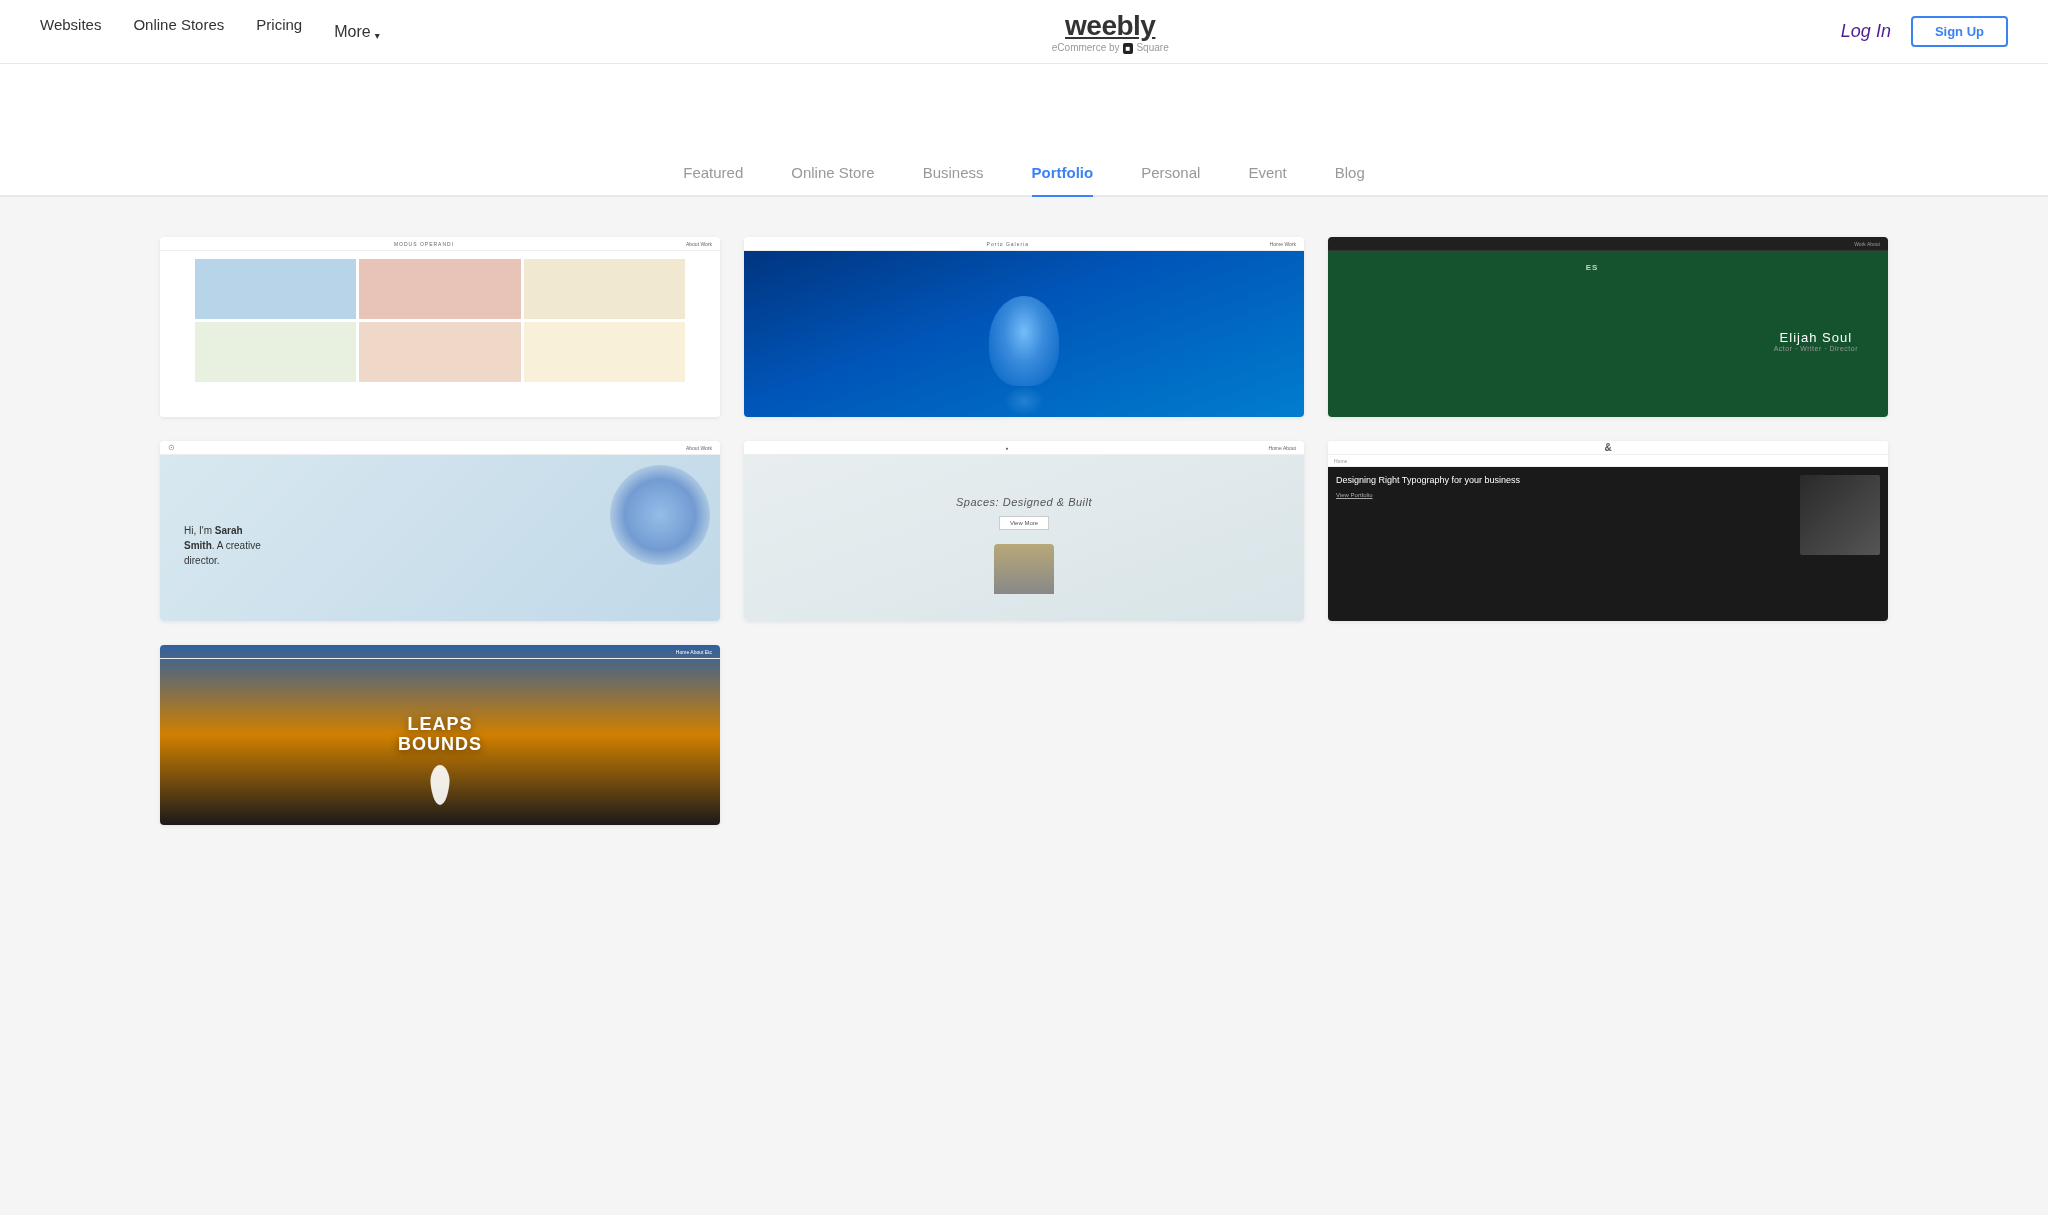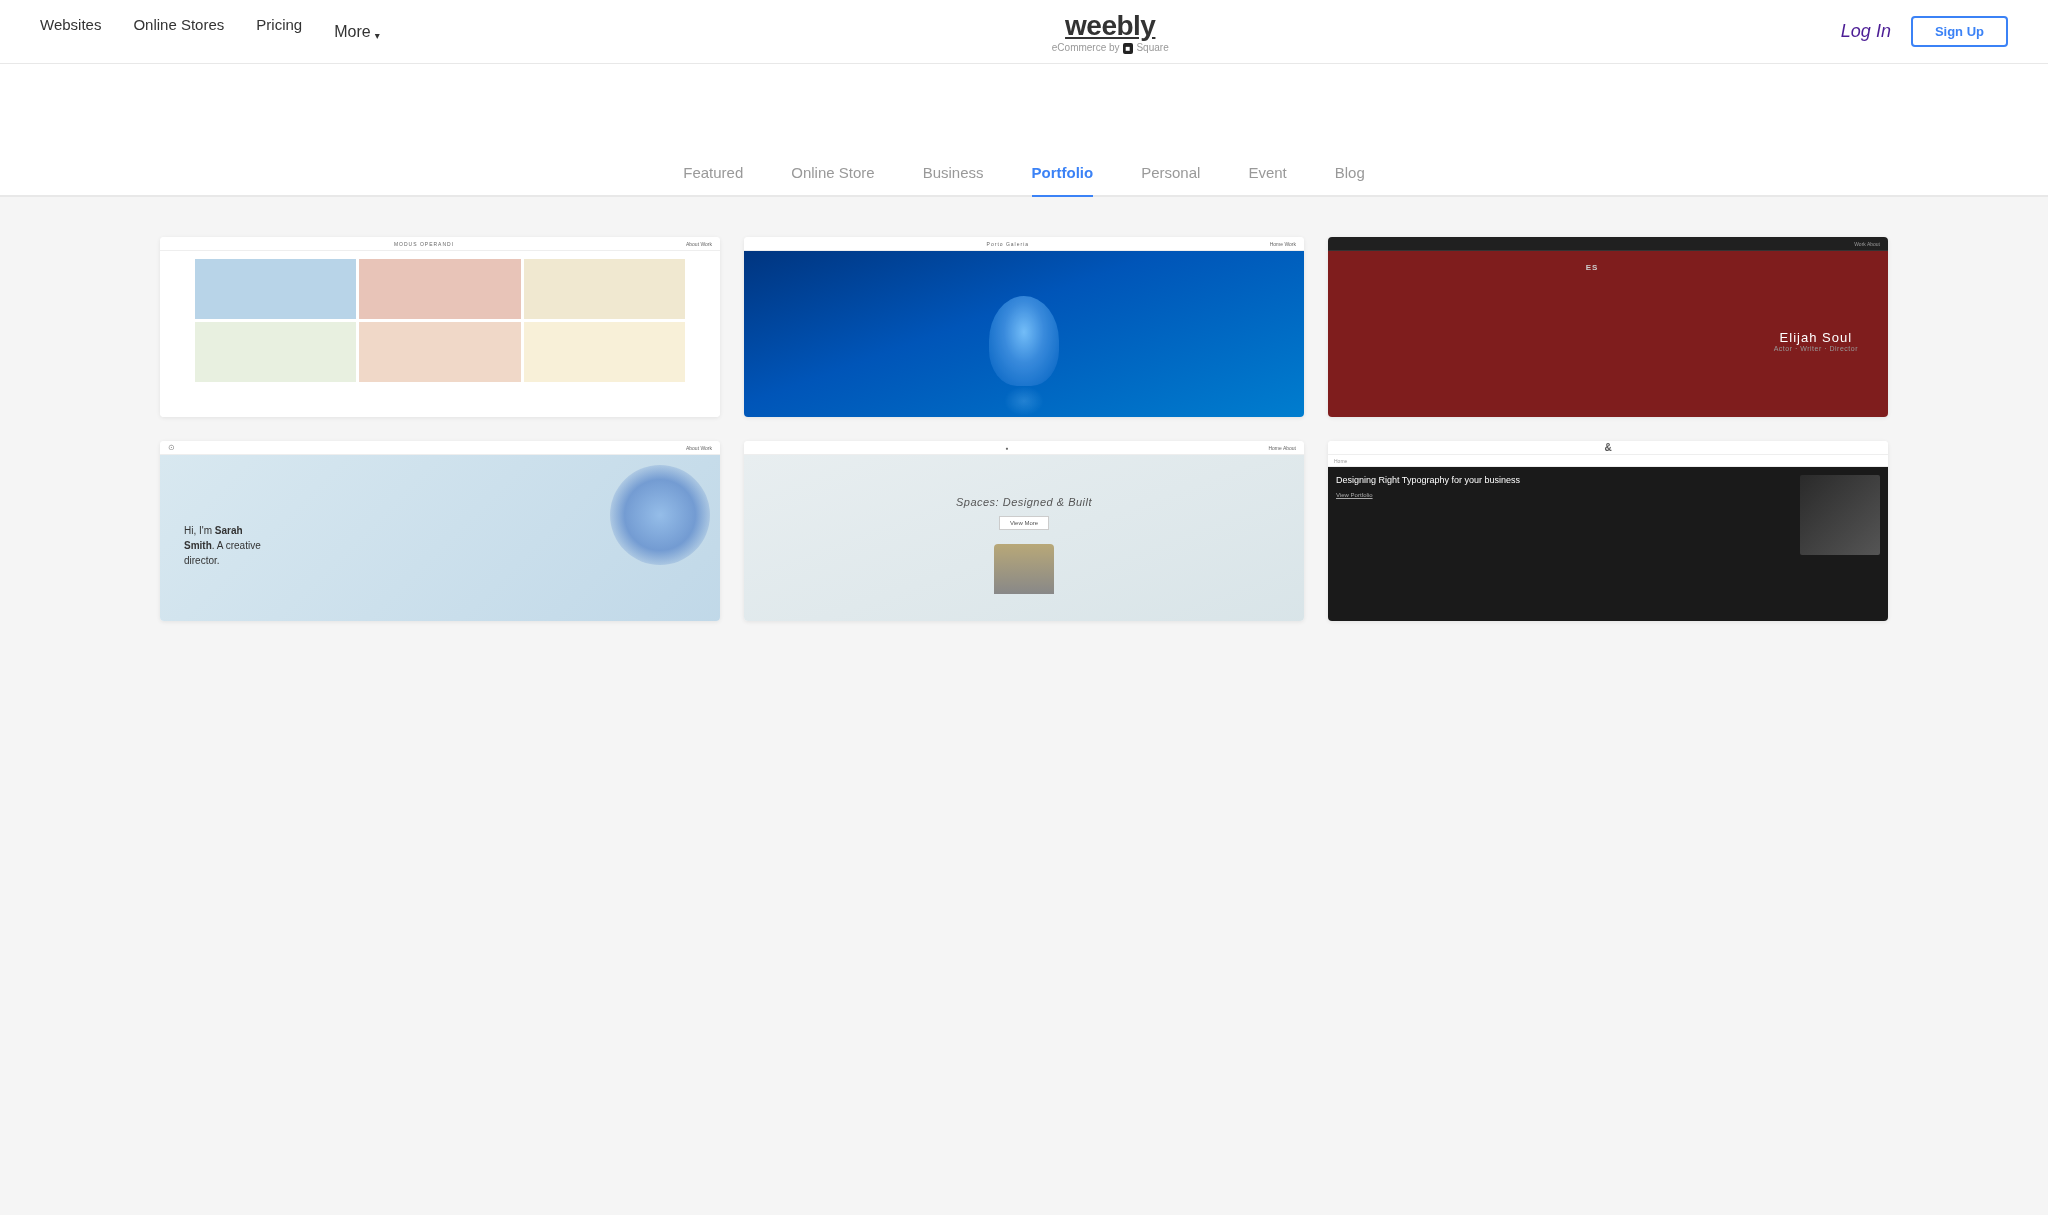--- a/index.html
+++ b/index.html
@@ -199,21 +199,21 @@
       bottom: -30px;
       left: 15px;
       width: 40px;
       height: 30px;
       background: radial-gradient(ellipse, rgba(128,200,255,0.3) 0%, transparent 70%);
       border-radius: 50%;
     }
 
     
     .card3-bg {
-      background: #7f1d1d;
+      background: #14532d;
       width: 100%;
       height: 100%;
       display: flex;
       align-items: center;
       justify-content: flex-end;
       padding-right: 30px;
     }
     .card3-text {
       color: #fff;
       text-align: center;
@@ -509,15 +509,30 @@
             <div class="card6-text-block">
               <div class="headline">Designing Right Typography for your business</div>
               <div class="view-more">View Portfolio</div>
             </div>
             <div class="card6-image"></div>
           </div>
         </div>
       </div>
     </div>
 
+    <div class="theme-card">
+      <div class="card-preview">
+        <div class="mini-nav" style="position:absolute;top:0;left:0;right:0;z-index:2;background:transparent;">
+          <span class="mini-nav-links" style="color:#fff;margin-left:auto">Home About Etc</span>
+        </div>
+        <div class="card7-bg">
+          <div class="card7-text">
+            <div>LEAPS</div>
+            <div>BOUNDS</div>
+          </div>
+
+          <div style="position:absolute;bottom:20px;left:50%;transform:translateX(-50%);width:20px;height:40px;background:rgba(255,255,255,0.9);border-radius:50% 50% 0 0;clip-path:ellipse(50% 80% at 50% 20%);"></div>
+        </div>
+      </div>
+    </div>
 
   </div>
 </div>
 
 </body></html>

